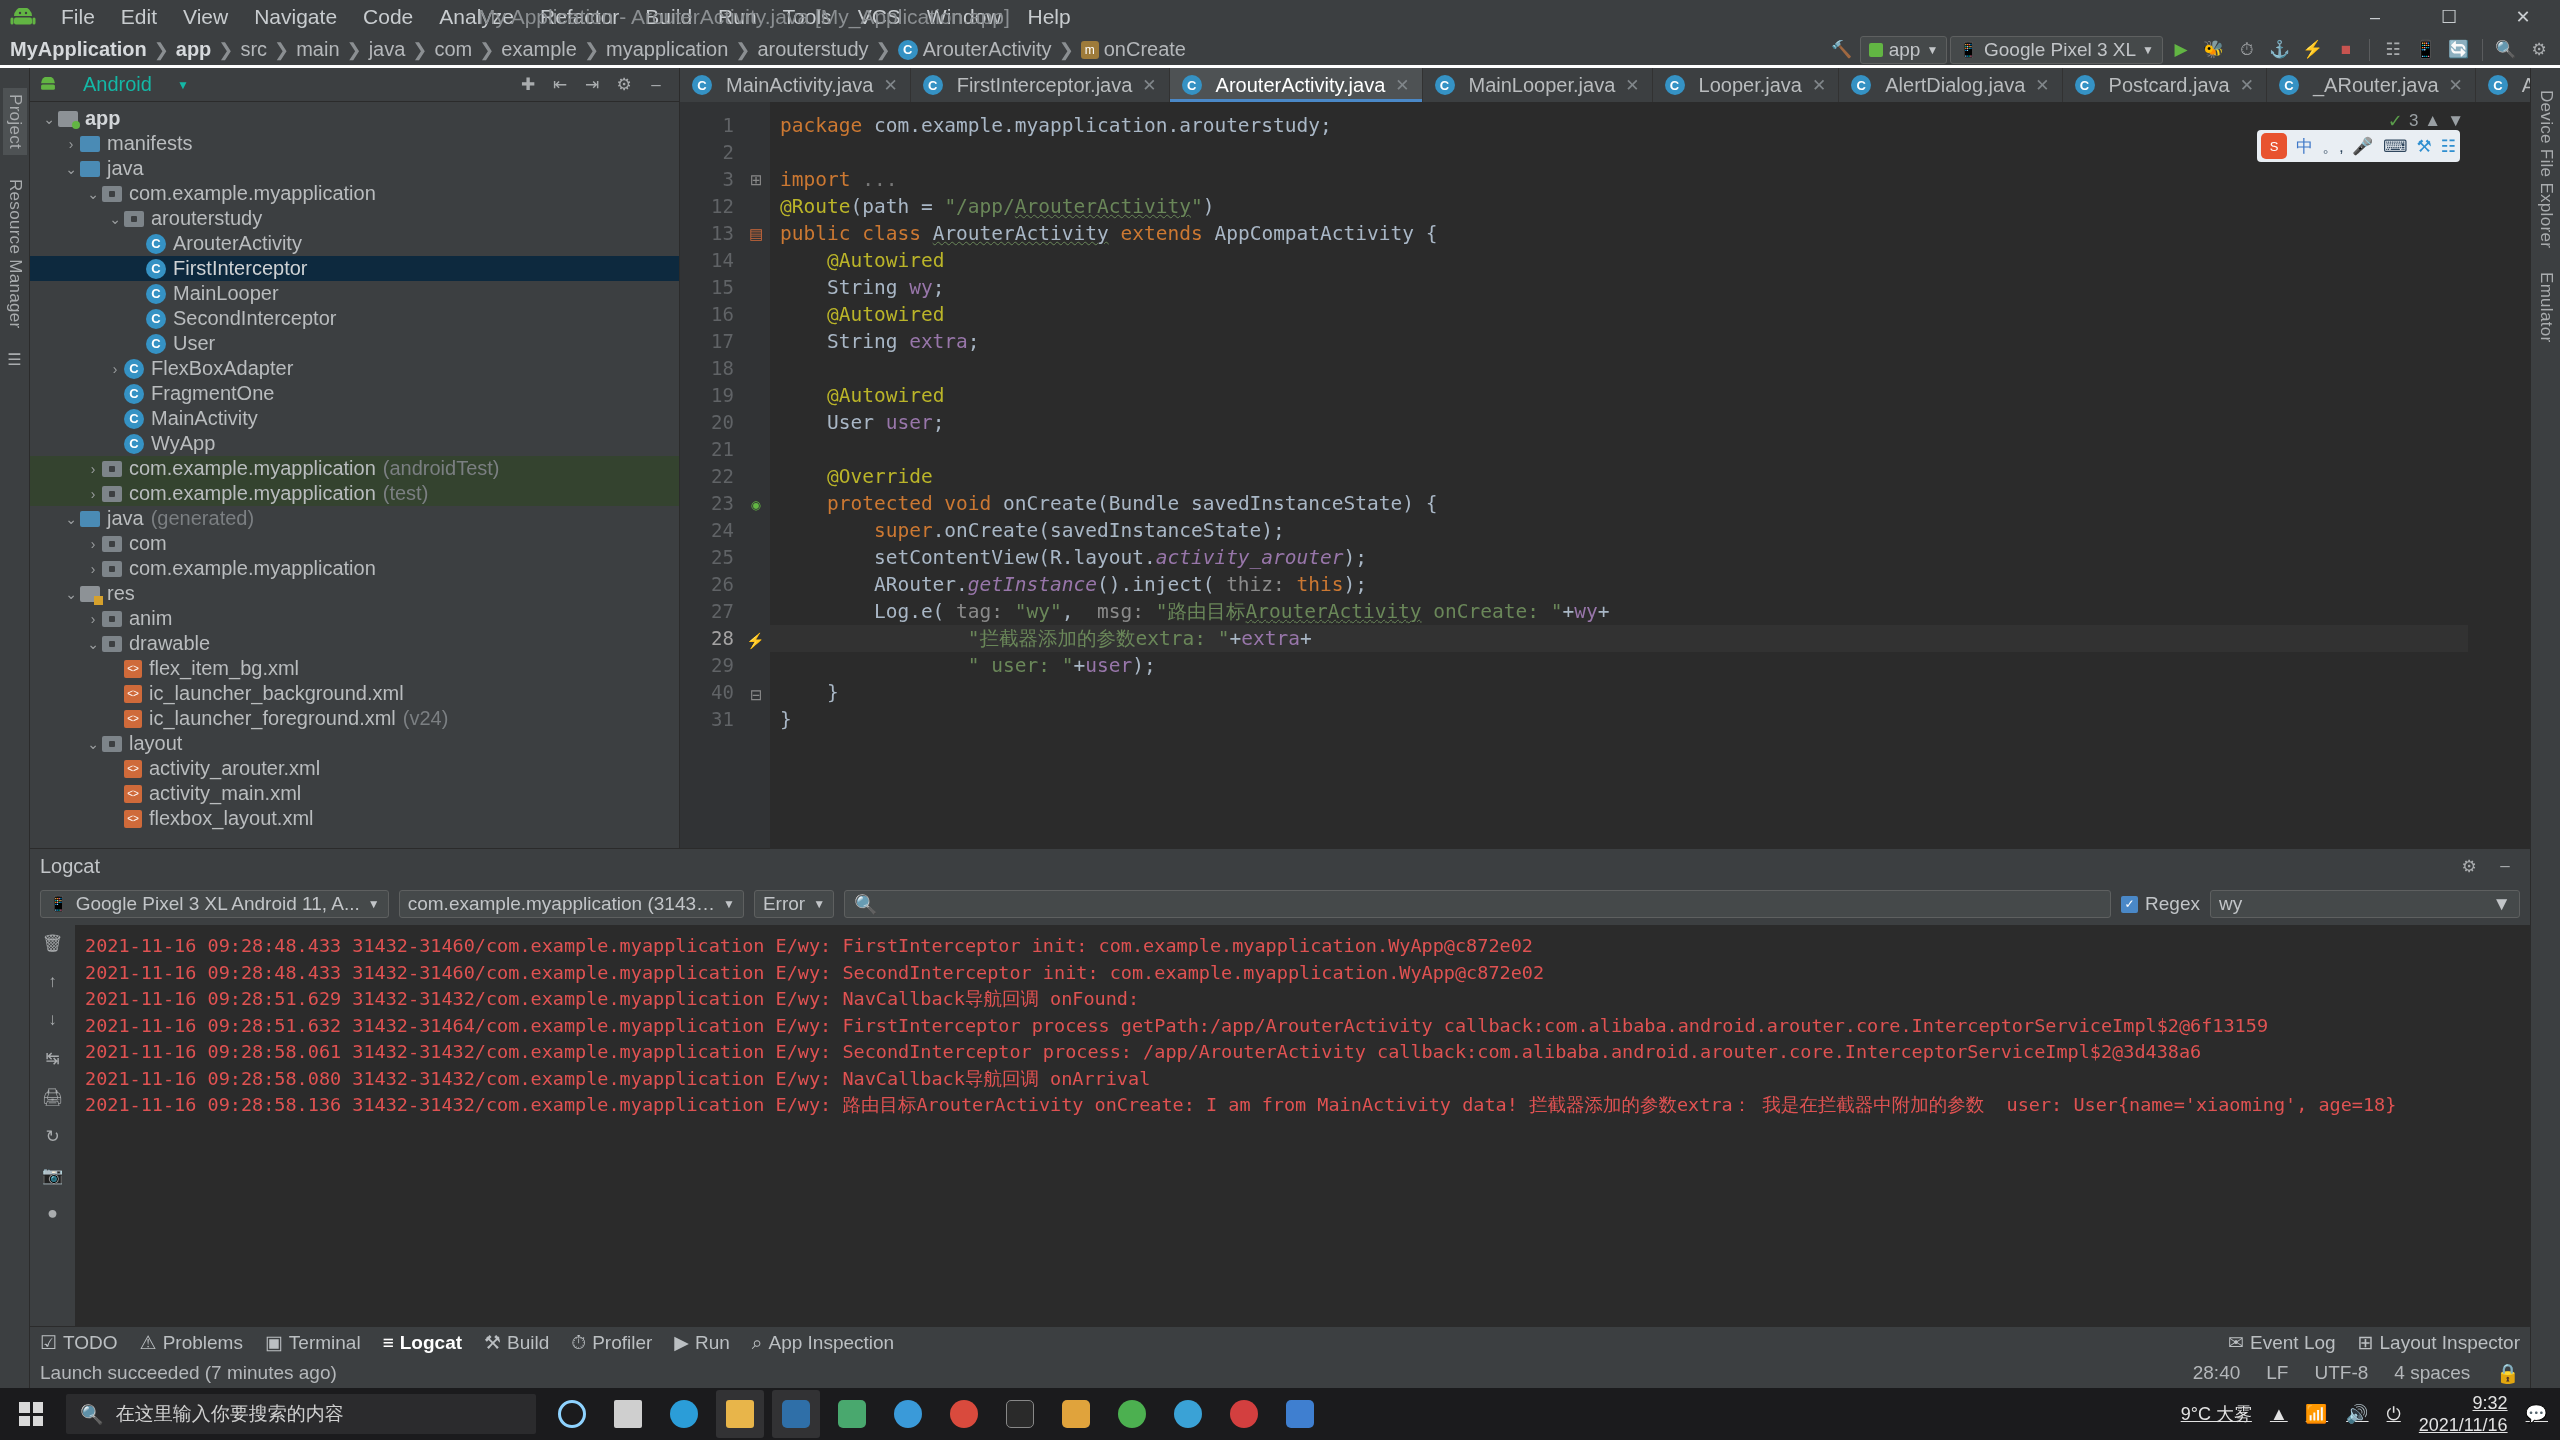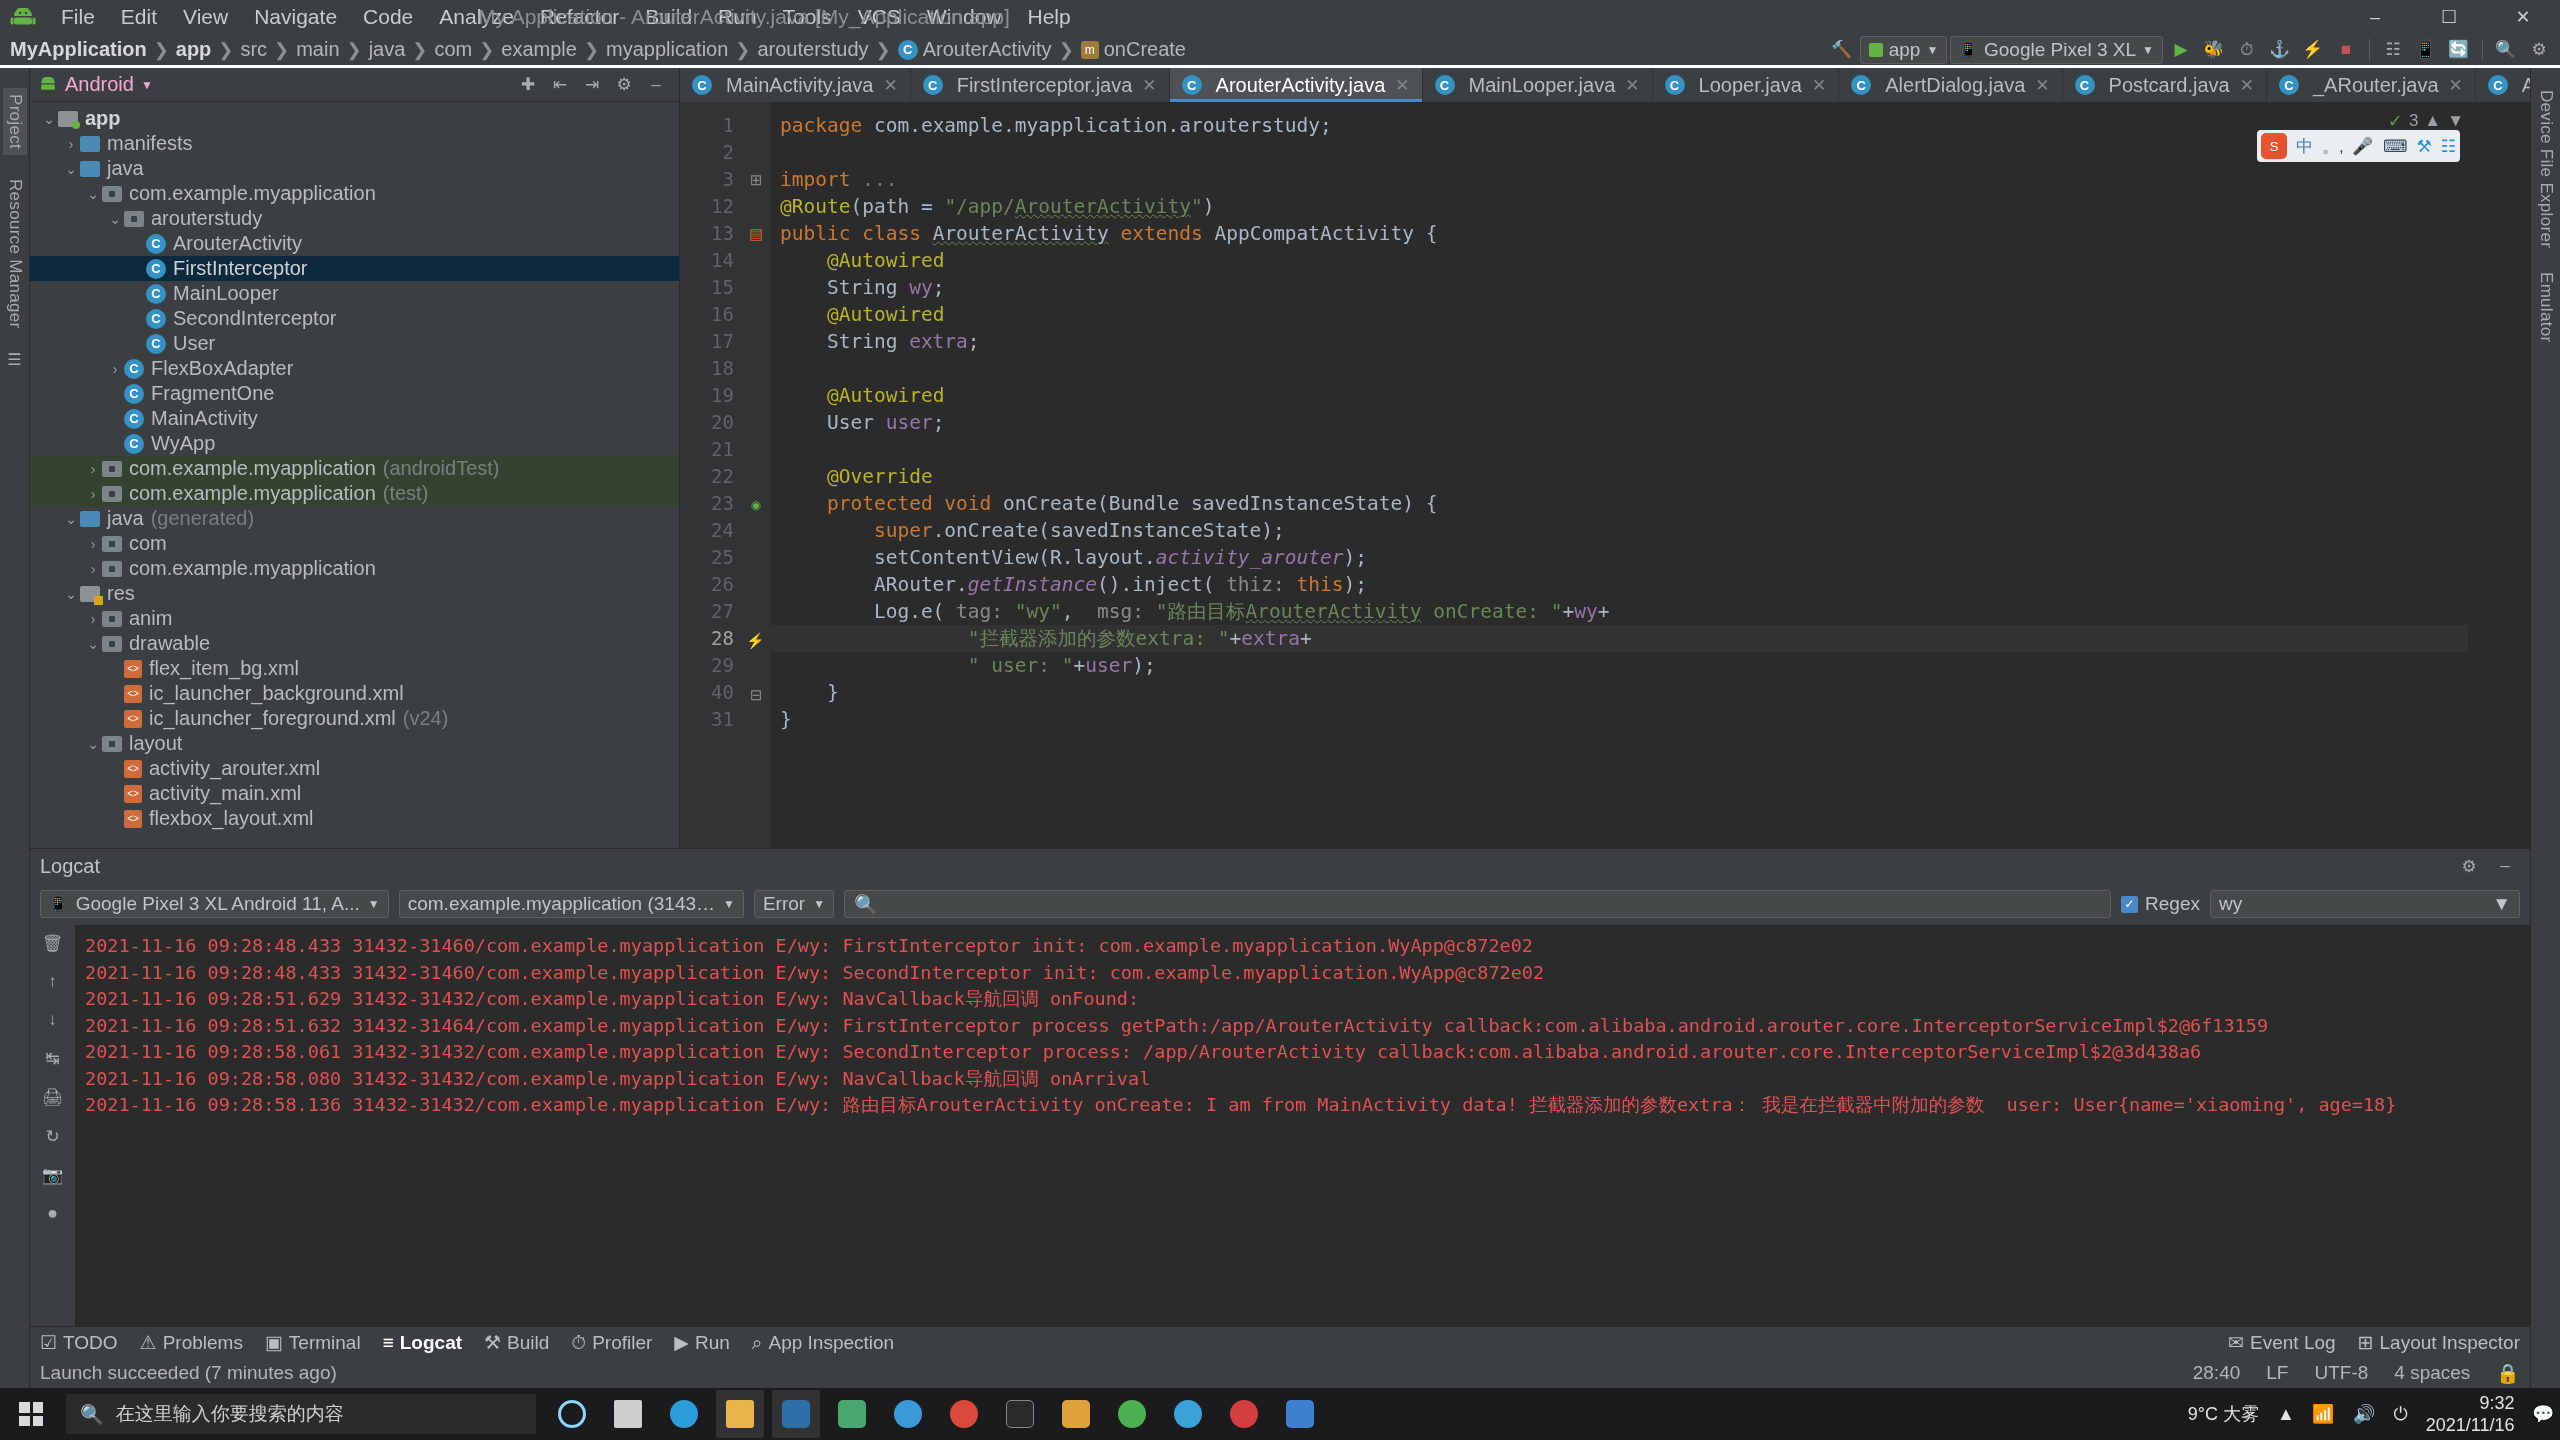--- a/index.html
+++ b/index.html
@@ -59,21 +59,21 @@
 
   
   .center{ flex:1 1 auto; display:flex; flex-direction:column; min-width:0; }
   .upper{ flex:0 0 780px; display:flex; min-height:0; }
 
   
   .proj{ width:650px; flex:0 0 650px; background:#3c3f41; display:flex; flex-direction:column;
          border-right:1px solid #2b2b2b; }
   .projhdr{ height:34px; display:flex; align-items:center; padding:0 8px;
             border-bottom:1px solid #2b2b2b; }
-  .projhdr .lbl{ display:flex; align-items:center; gap:7px; font-size:20px; color:#f9a8d4;}
+  .projhdr .lbl{ display:flex; align-items:center; gap:25px; font-size:20px; color:#14b8a6;}
   .projhdr .actions{ margin-left:auto; display:flex; gap:2px; }
   .tree{ flex:1 1 auto; overflow:hidden; padding-top:4px; position:relative; }
   .row{ height:25px; display:flex; align-items:center; font-size:20px; color:#b9bcbe;
         white-space:nowrap; padding-right:6px; }
   .row.sel{ background:#0d293e; color:#cfd2d4; }
   .row.green{ background:#34432f; }
   .arrow{ width:18px; text-align:center; color:#9a9d9f; font-size:14px; flex:0 0 18px;}
   .arrow.none{ visibility:hidden; }
   .fold{ width:20px;height:16px;border-radius:2px;background:#4a8bb5;margin-right:7px;flex:0 0 20px;}
   .fold.pkg{ background:#7d8489; }
@@ -171,22 +171,22 @@
   .winlogo{ width:24px;height:24px; display:grid; grid-template-columns:1fr 1fr;
             grid-template-rows:1fr 1fr; gap:3px;}
   .winlogo i{ background:#d9d9d9; display:block;}
   .tsearch{ width:470px;height:40px; background:#2b2b2d; border-radius:2px;
             display:flex; align-items:center; gap:12px; padding:0 14px;
             color:#cfcfcf; font-size:19px; margin-left:4px;}
   .tkicons{ display:flex; align-items:center; gap:8px; margin-left:12px; }
   .tk{ width:48px;height:48px;display:flex;align-items:center;justify-content:center;
        border-radius:3px; position:relative;}
   .tk.on{ background:#323234; }
-  .tray{ margin-left:auto; display:flex; align-items:center; gap:18px; padding-right:5px;
-         font-size:18px; color:#e3e3e3;}
+  .tray{ margin-left:auto; display:flex; align-items:center; gap:18px; padding-right:12px;
+         font-size:18px; color:#e3e3e3;text-decoration:underline;}
   .clock{ display:flex; flex-direction:column; align-items:flex-end; line-height:22px;
           font-size:18px;}
   .sq{ width:28px;height:28px;border-radius:5px;display:block;}
 </style>
 </head>
 <body>
 
 <div class="app">
 
   <div class="menubar">

